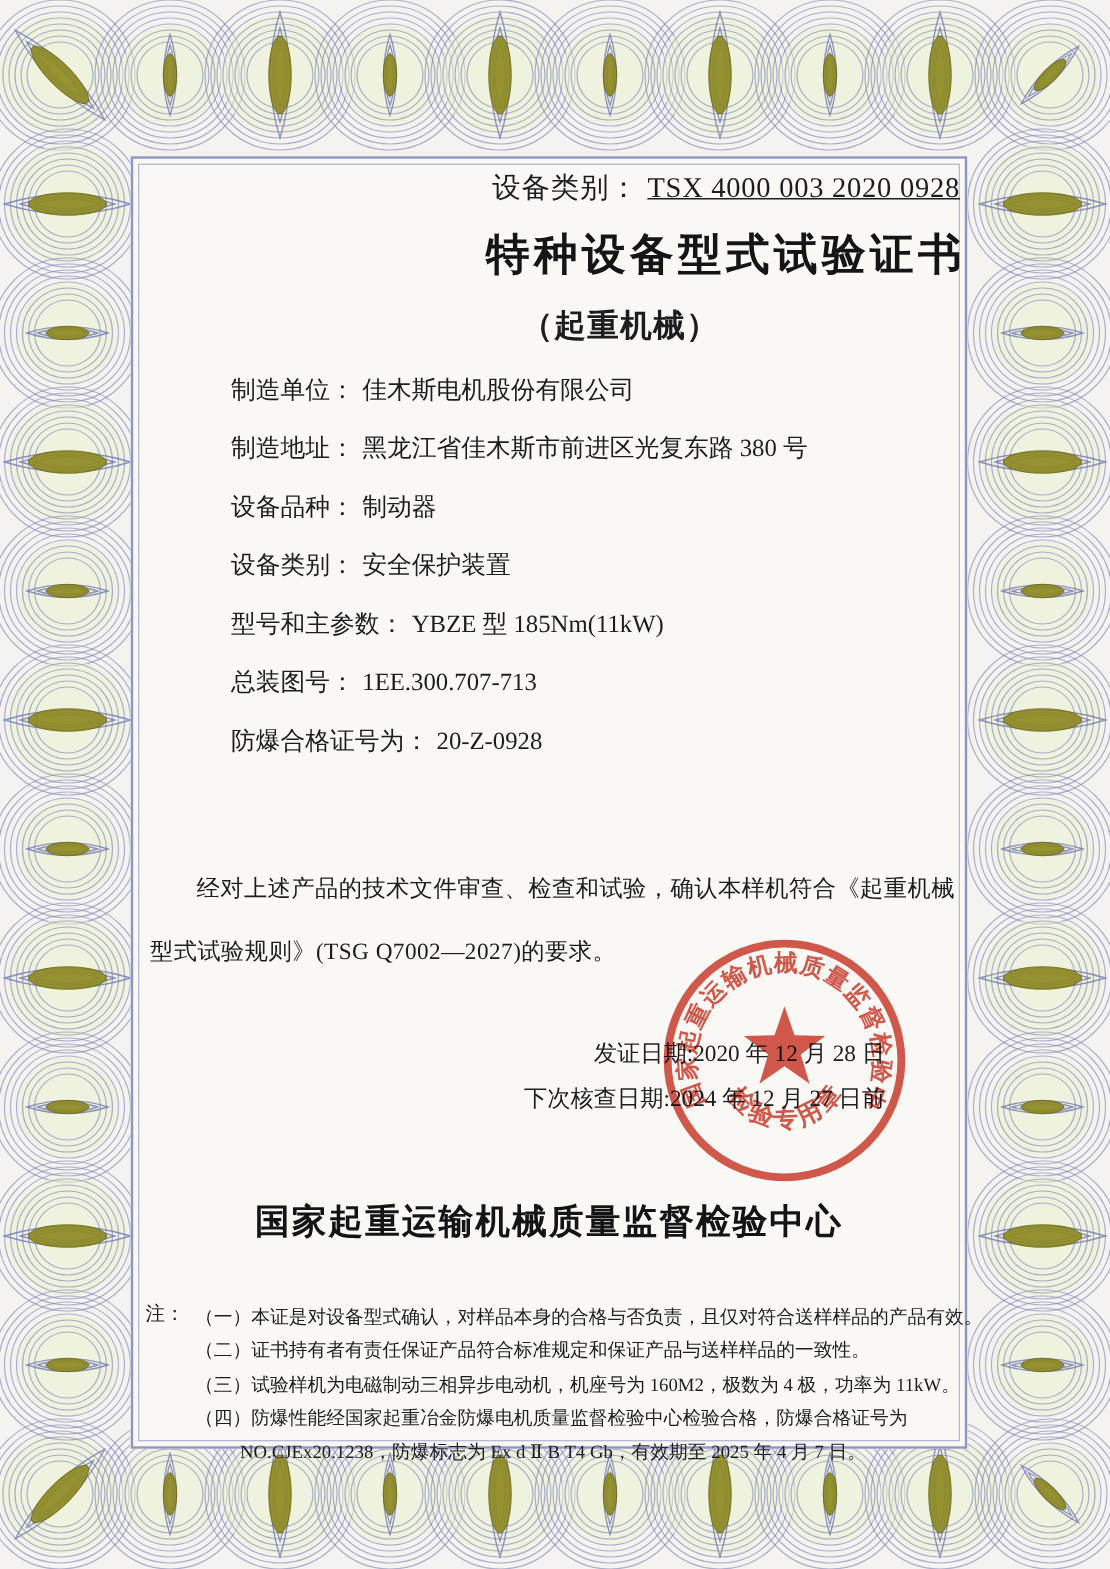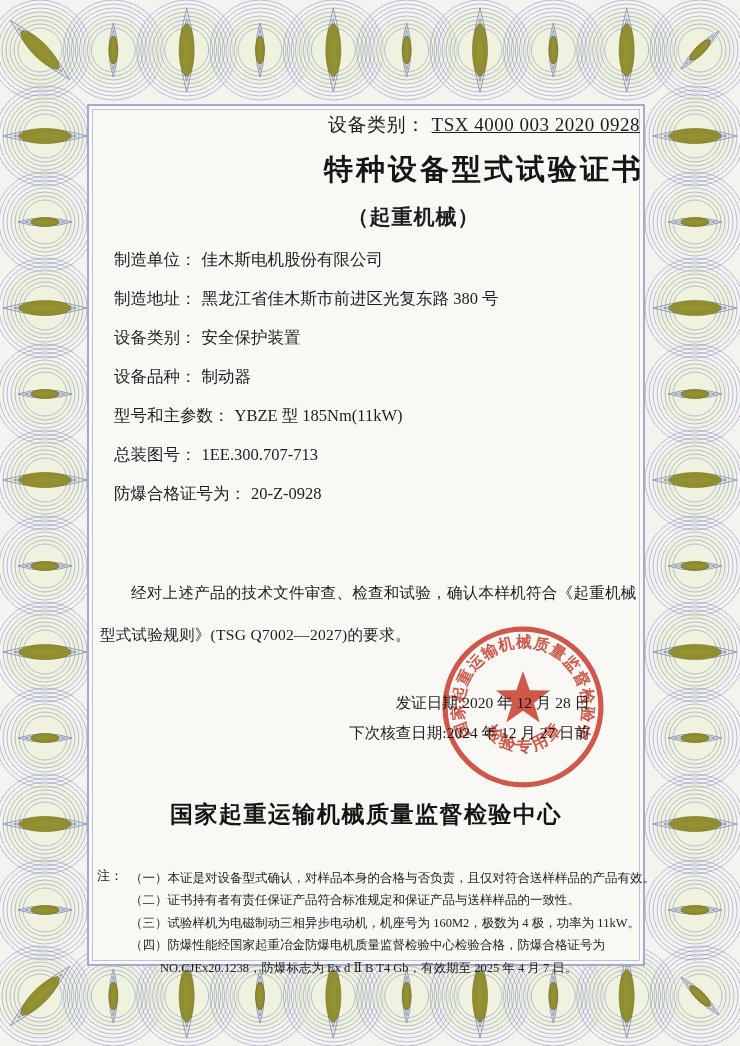--- a/index.html
+++ b/index.html
@@ -12,21 +12,21 @@
   #page{position:absolute;inset:0;width:740px;height:1046px;}
   #guilloche{position:absolute;left:0;top:0;pointer-events:none;}
   .abs{position:absolute;}
   #cert-number{top:112px;right:100px;font-size:19px;letter-spacing:.5px;}
   #cert-number .num{font-family:"Liberation Serif",serif;margin-left:6px;text-decoration:underline;}
   #title{top:150px;left:88px;width:556px;text-align:right;
          font-size:29px;font-weight:800;letter-spacing:3px;color:#151517;}
   #subtitle{top:203px;left:88px;width:651px;text-align:center;
          font-size:21px;font-weight:700;letter-spacing:1px;}
   #fields{top:247px;left:114px;width:520px;}
-  .field-row{line-height:25px;margin-bottom:14px;font-size:16.5px;white-space:nowrap;}
+  .field-row{line-height:25px;margin-bottom:14px;font-size:16.5px;white-space:nowrap;margin-left:40px;}
   .field-row .lab{margin-right:5px;}
   .field-row.wide-gap .lab{margin-right:20px;}
   #statement{top:572px;left:100px;width:548px;font-size:15.5px;line-height:42px;
          text-indent:31px;letter-spacing:.3px;}
   #dates{top:688px;right:150px;text-align:right;font-size:15.5px;line-height:30px;white-space:nowrap;}
   #authority{top:799px;left:88px;width:556px;text-align:center;
          font-size:23px;font-weight:800;letter-spacing:1.5px;color:#141416;}
   #notes-label{top:867px;left:97px;font-size:13px;}
   #notes{top:867px;left:130px;width:528px;font-size:12.5px;line-height:22.4px;}
   .note-item{padding-left:30px;text-indent:-30px;}
@@ -732,24 +732,24 @@
   <div id="subtitle" class="abs">（起重机械）</div>
 
   <div id="fields" class="abs">
     <div class="field-row">
       <span class="lab">制造单位：</span><span>佳木斯电机股份有限公司</span>
     </div>
     <div class="field-row">
       <span class="lab">制造地址：</span><span>黑龙江省佳木斯市前进区光复东路 380 号</span>
     </div>
     <div class="field-row">
+      <span class="lab">设备品种：</span><span>制动器</span>
+    </div>
+    <div class="field-row">
       <span class="lab">设备类别：</span><span>安全保护装置</span>
-    </div>
-    <div class="field-row">
-      <span class="lab">设备品种：</span><span>制动器</span>
     </div>
     <div class="field-row">
       <span class="lab">型号和主参数：</span><span>YBZE 型 185Nm(11kW)</span>
     </div>
     <div class="field-row">
       <span class="lab">总装图号：</span><span>1EE.300.707-713</span>
     </div>
     <div class="field-row">
       <span class="lab">防爆合格证号为：</span><span>20-Z-0928</span>
     </div>

